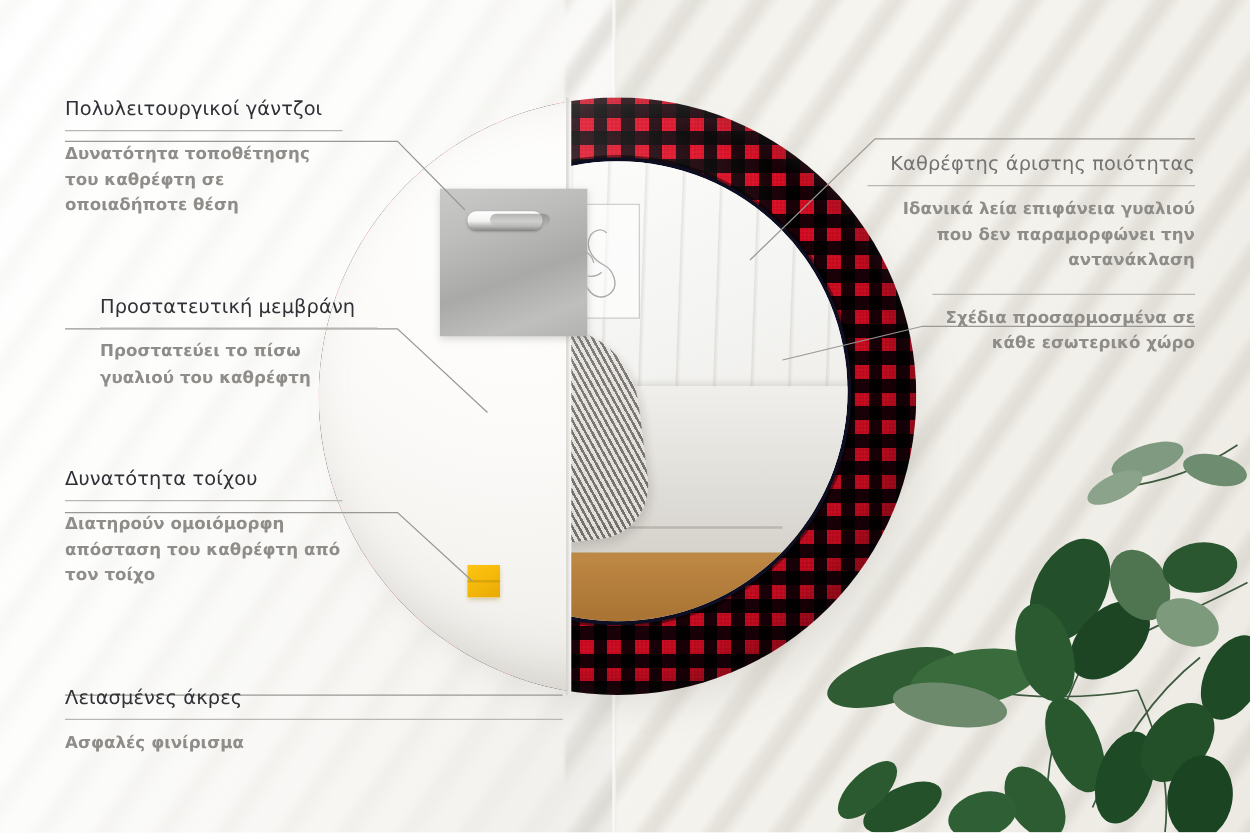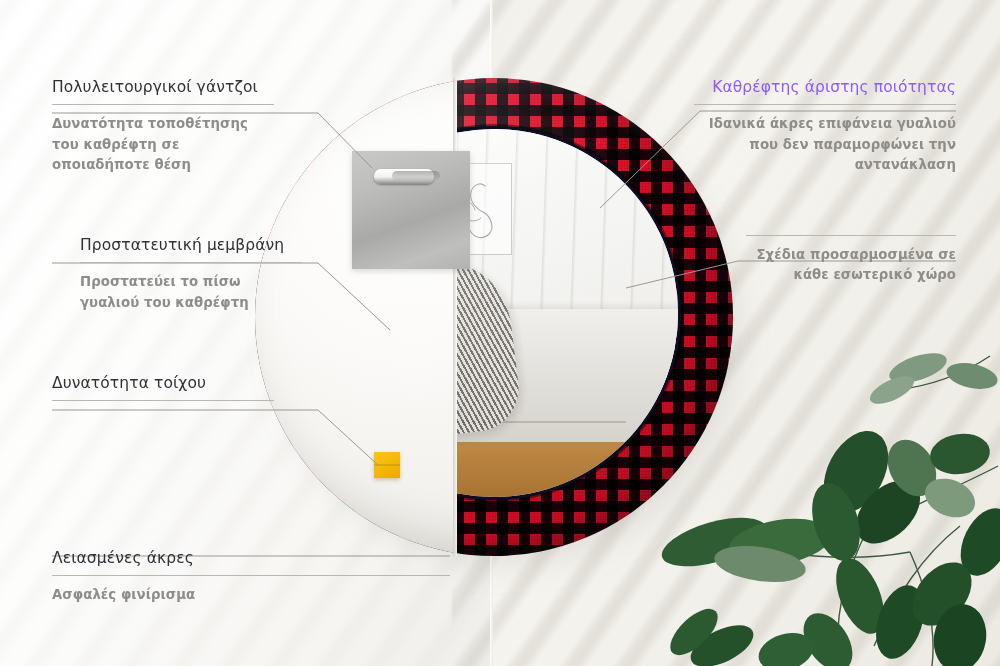--- a/index.html
+++ b/index.html
@@ -247,21 +247,21 @@
     margin:7px 0 9px 0;
   }
   .callout p {
     font-size:13.3px;
     line-height:1.52;
     color:#8f8d89;
     font-weight:700;
     letter-spacing:0.05px;
   }
   .callout.right { text-align:right; }
-  .callout.right h3 { color:#8b5cf6; }
+  .callout.right h3 { color:#737373;margin-top:44px; }
 
   .c1 { left:52px; top:78px;  width:222px; }
   .c2 { left:52px; top:236px; width:222px;margin-left:28px; }
   .c3 { left:52px; top:374px; width:222px; }
   .c4 { left:52px; top:549px; width:398px; }
 
   .r1 { right:44px; top:78px;  width:262px; }
   .r2 { right:44px; top:228px; width:210px; }
 
   
@@ -383,32 +383,33 @@
 
   <div class="callout c2">
     <h3>Προστατευτική μεμβράνη</h3>
     <div class="rule"></div>
     <p>Προστατεύει το πίσω γυαλιού του καθρέφτη</p>
   </div>
 
   <div class="callout c3">
     <h3>Δυνατότητα τοίχου</h3>
     <div class="rule"></div>
+    <p>Διατηρούν ομοιόμορφη απόσταση του καθρέφτη από τον τοίχο</p>
   </div>
 
   <div class="callout c4">
     <h3>Λειασμένες άκρες</h3>
     <div class="rule"></div>
     <p>Ασφαλές φινίρισμα</p>
   </div>
 
   <div class="callout right r1">
     <h3>Καθρέφτης άριστης ποιότητας</h3>
     <div class="rule"></div>
-    <p>Ιδανικά άκρες επιφάνεια γυαλιού που δεν παραμορφώνει την αντανάκλαση</p>
+    <p>Ιδανικά λεία επιφάνεια γυαλιού που δεν παραμορφώνει την αντανάκλαση</p>
   </div>
 
   <div class="callout right r2">
     <div class="rule"></div>
     <p>Σχέδια προσαρμοσμένα σε κάθε εσωτερικό χώρο</p>
   </div>
 
 </div>
 
 </body></html>

